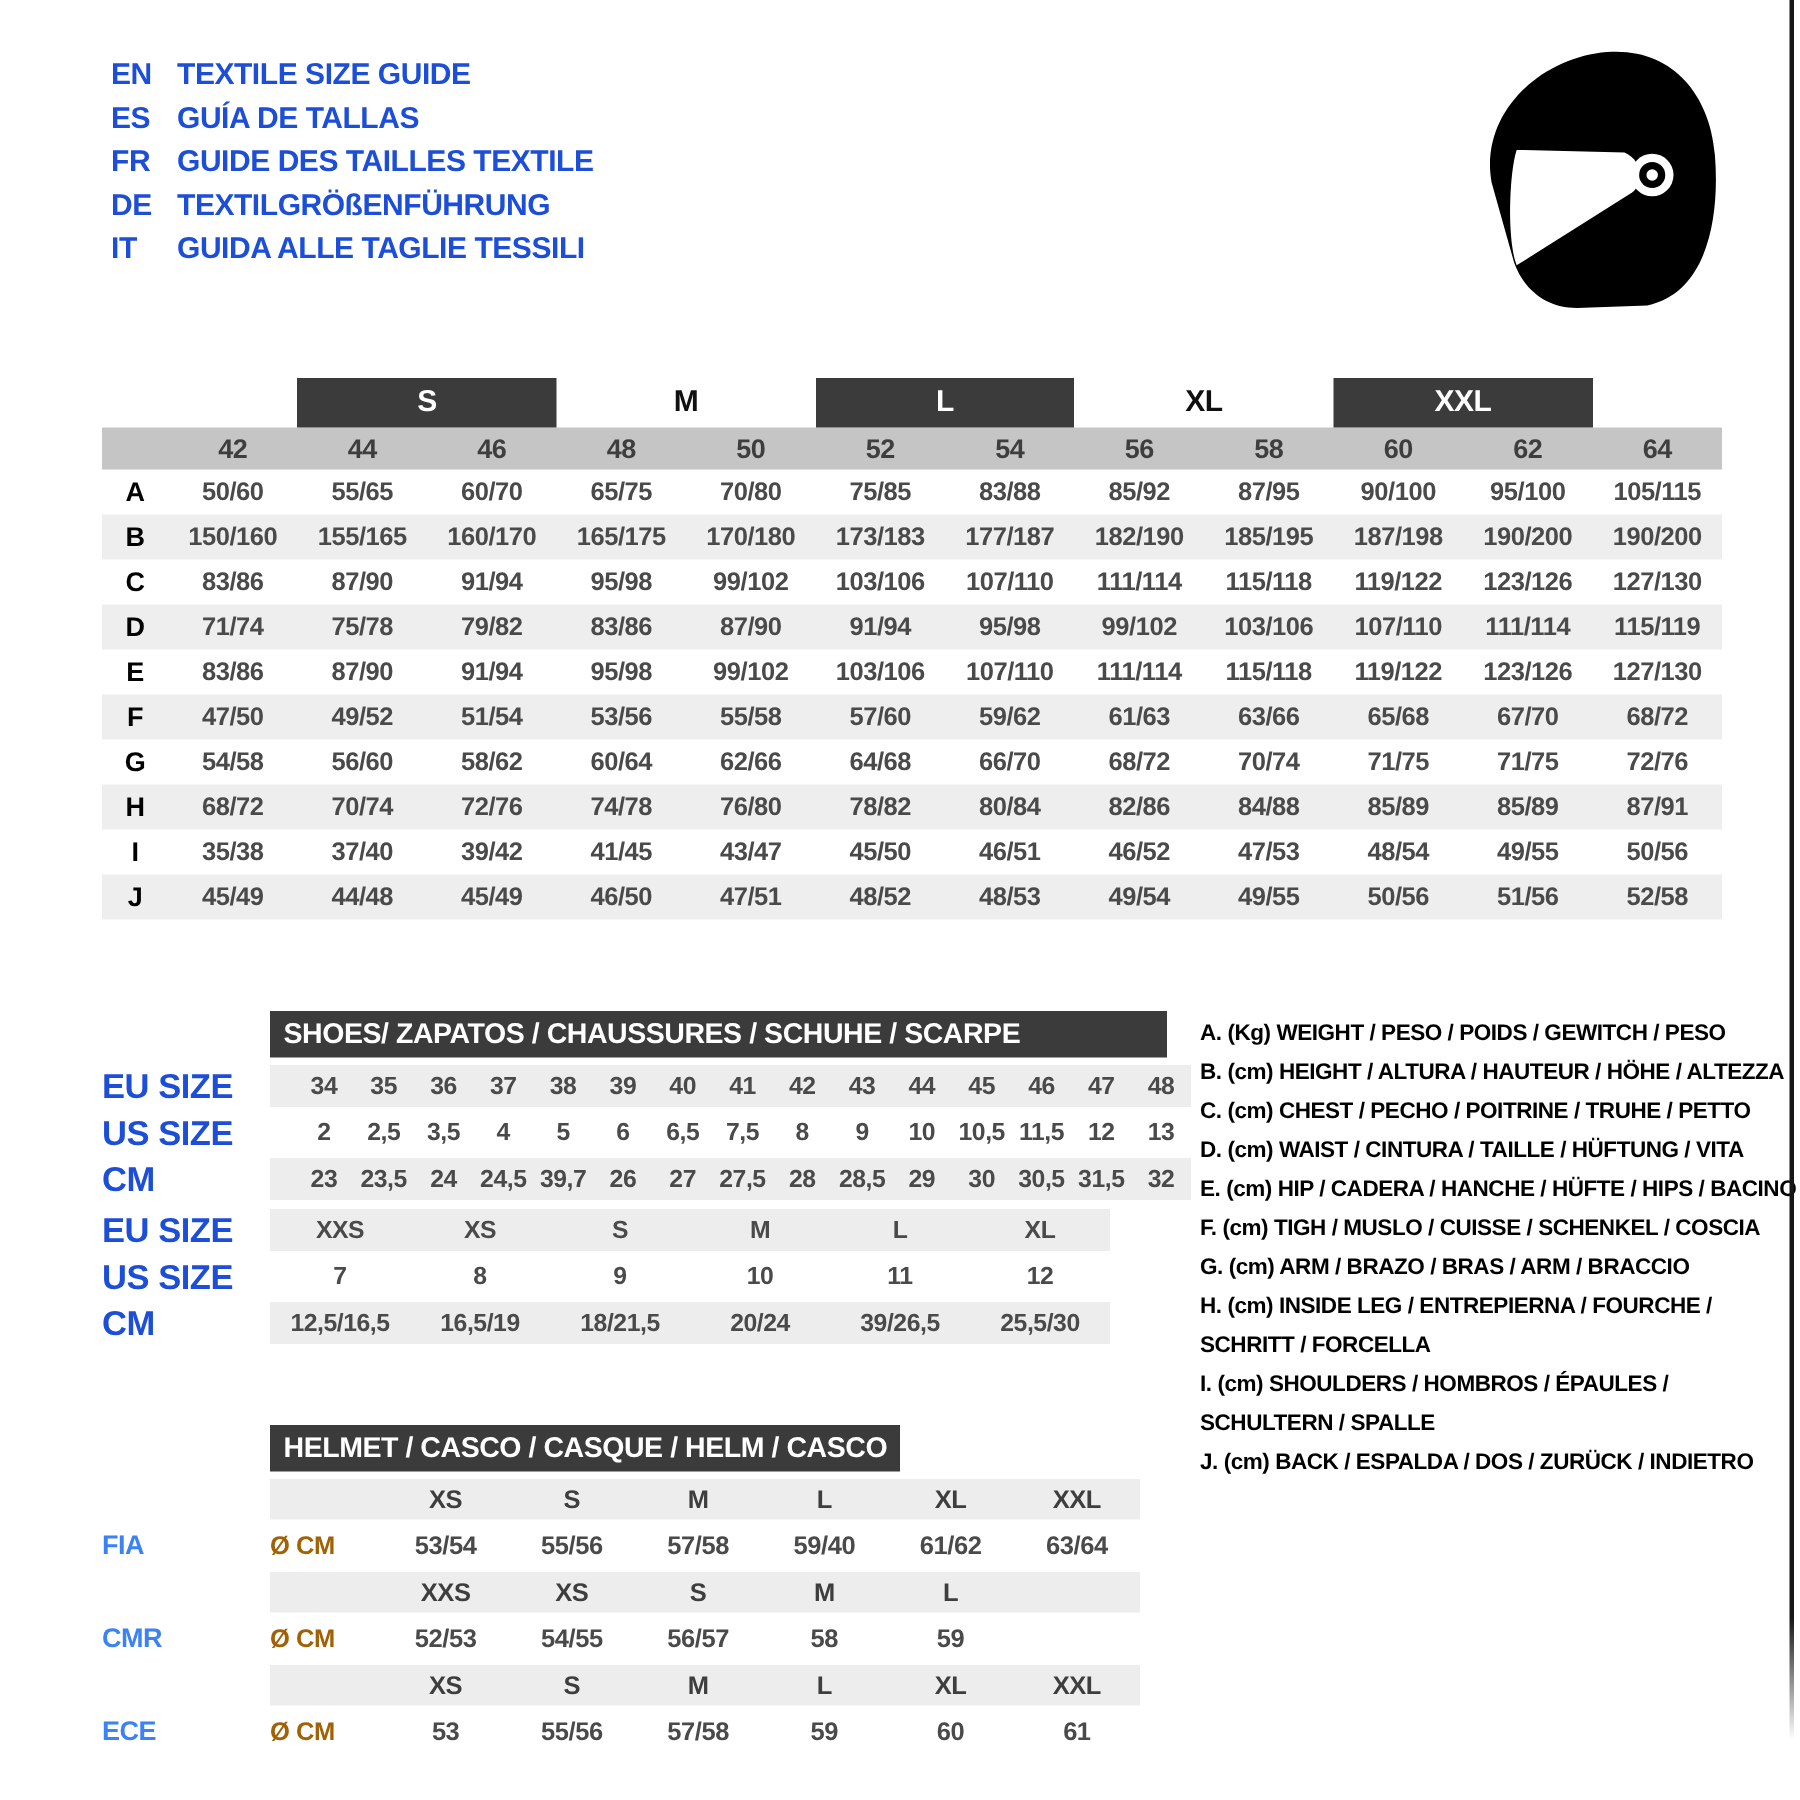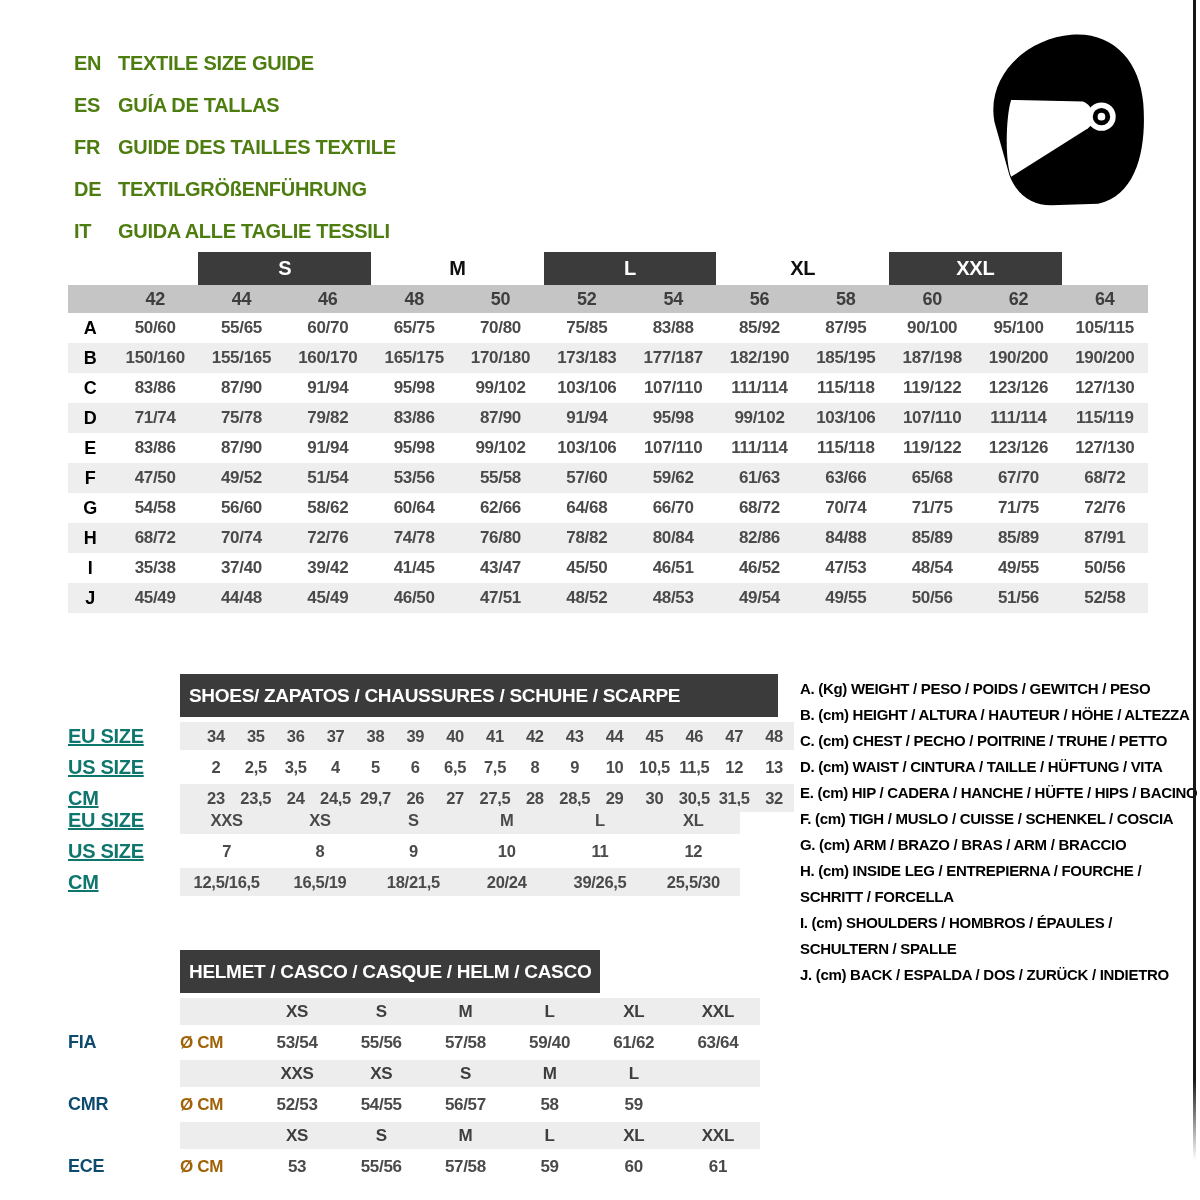--- a/index.html
+++ b/index.html
@@ -5,21 +5,21 @@
   html,body{margin:0;padding:0;}
   body{
     width:1200px;height:1200px;position:relative;background:#fff;
     font-family:"Liberation Sans", sans-serif;font-weight:700;color:#111;
     letter-spacing:-0.3px; overflow:hidden;
   }
   .canvas{position:absolute;inset:0;background:#fff;}
 
   
   .languages{position:absolute;left:74px;top:36px;}
-  .lang-row{display:flex;height:29px;align-items:center;font-size:20px;color:#4d7c0f;margin-top:13px;}
+  .lang-row{display:flex;height:29px;align-items:center;font-size:20px;color:#1d4ed8;}
   .lang-code{width:44px;flex:none;}
 
   
   .helmet-icon{position:absolute;left:976px;top:28px;width:184px;height:184px;}
   .helmet-icon svg{width:100%;height:100%;}
 
   
   .main-table{position:absolute;left:68px;top:252px;width:1080px;}
   .band-row{display:grid;grid-template-columns:44px repeat(12,1fr);height:33px;}
   .band{display:flex;align-items:center;justify-content:center;font-size:20px;}
@@ -34,46 +34,46 @@
   .num-cell{display:flex;align-items:center;justify-content:center;font-size:18px;color:#3e3e3e;}
   .data-rows{width:100%;}
   .trow{display:grid;grid-template-columns:44px repeat(12,1fr);height:30px;}
   .trow:nth-of-type(even){background:#eeeeee;}
   .tlabel{display:flex;align-items:center;justify-content:center;font-size:18px;color:#000;}
   .tvals{display:contents;}
   .tcell{display:flex;align-items:center;justify-content:center;font-size:17px;color:#4a4a4a;}
 
   
   .section{position:absolute;left:68px;}
-  .sec-header{margin-left:112px;height:43px;background:#3b3b3b;color:#fff;font-size:19px;
+  .sec-header{margin-left:112px;height:31px;background:#3b3b3b;color:#fff;font-size:19px;
     display:flex;align-items:center;padding-left:9px;box-sizing:border-box;margin-bottom:5px;}
   .shoes{top:674px;}
   .shoes .sec-header{width:598px;}
   .gloves{top:806px;}
   .gloves .sec-header{width:505px;}
   .srow{display:flex;height:28px;margin-bottom:3px;}
-  .slabel{width:112px;flex:none;display:flex;align-items:center;font-size:20px;color:#0f766e;text-decoration:underline;}
+  .slabel{width:112px;flex:none;display:flex;align-items:center;font-size:23px;color:#1d4ed8;}
   .svals{flex:none;display:grid;}
   .shoes .svals{width:598px;grid-template-columns:repeat(15,1fr);padding-left:16px;}
   .gloves .svals{width:560px;grid-template-columns:repeat(6,1fr);}
   .srow:nth-of-type(odd) .svals{background:#ededed;}
   .scell{display:flex;align-items:center;justify-content:center;font-size:16.5px;color:#4a4a4a;}
 
   .helmet-sec{top:950px;}
   .helmet-sec .sec-header{width:420px;}
   .hgroup{margin-left:112px;position:relative;}
   .hsizes{width:580px;box-sizing:border-box;padding-left:75px;display:grid;
     grid-template-columns:repeat(6,1fr);height:27px;background:#ededed;margin-bottom:3px;}
   .hvals{display:flex;height:29px;margin-bottom:3px;}
   .hunit{width:75px;flex:none;display:flex;align-items:center;font-size:17px;color:#a16207;}
   .hvlist{width:505px;flex:none;display:grid;grid-template-columns:repeat(6,1fr);}
   .hcell{display:flex;align-items:center;justify-content:center;font-size:17px;color:#4a4a4a;}
   .hsize{color:#3e3e3e;}
   .hglabel{position:absolute;left:-112px;top:30px;height:29px;display:flex;align-items:center;
-    font-size:18px;color:#0c4a6e;}
+    font-size:18px;color:#3b82f6;}
 
   
   .legend{position:absolute;left:800px;top:676px;width:400px;font-size:15px;line-height:26px;color:#000;}
   .legend-line{}
 
   
   .edge-line{position:absolute;right:4px;top:0;width:3px;height:1160px;
     background:linear-gradient(to bottom,#161616 0%,#161616 93%,rgba(22,22,22,0) 100%);}
 </style>
 </head>
@@ -549,21 +549,21 @@
           <div class="svals">
 
               <div class="scell">23</div>
 
               <div class="scell">23,5</div>
 
               <div class="scell">24</div>
 
               <div class="scell">24,5</div>
 
-              <div class="scell">29,7</div>
+              <div class="scell">39,7</div>
 
               <div class="scell">26</div>
 
               <div class="scell">27</div>
 
               <div class="scell">27,5</div>
 
               <div class="scell">28</div>
 
               <div class="scell">28,5</div>

